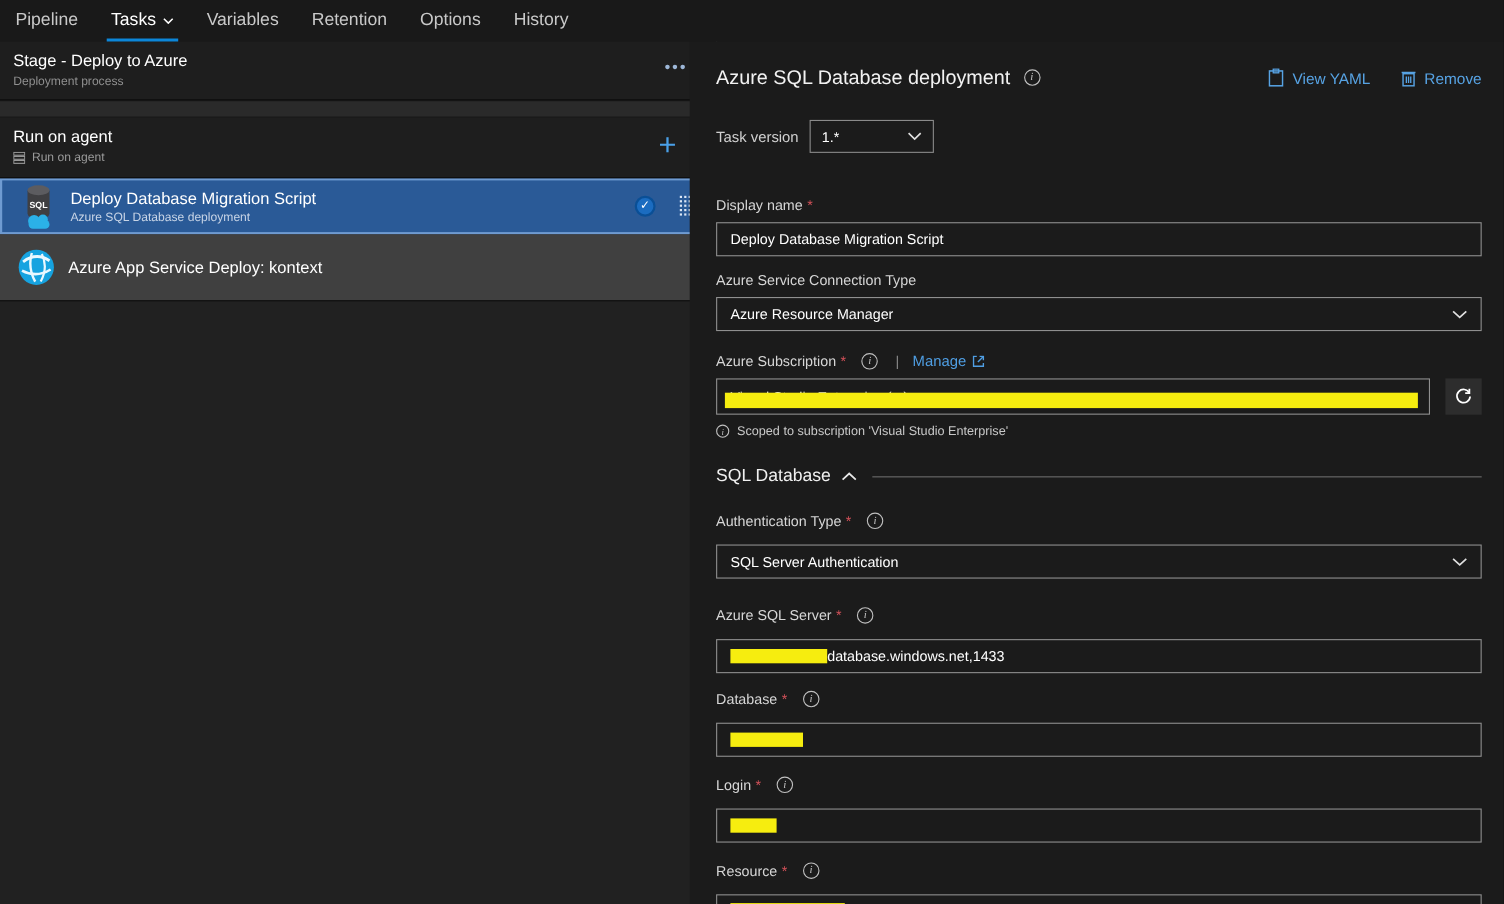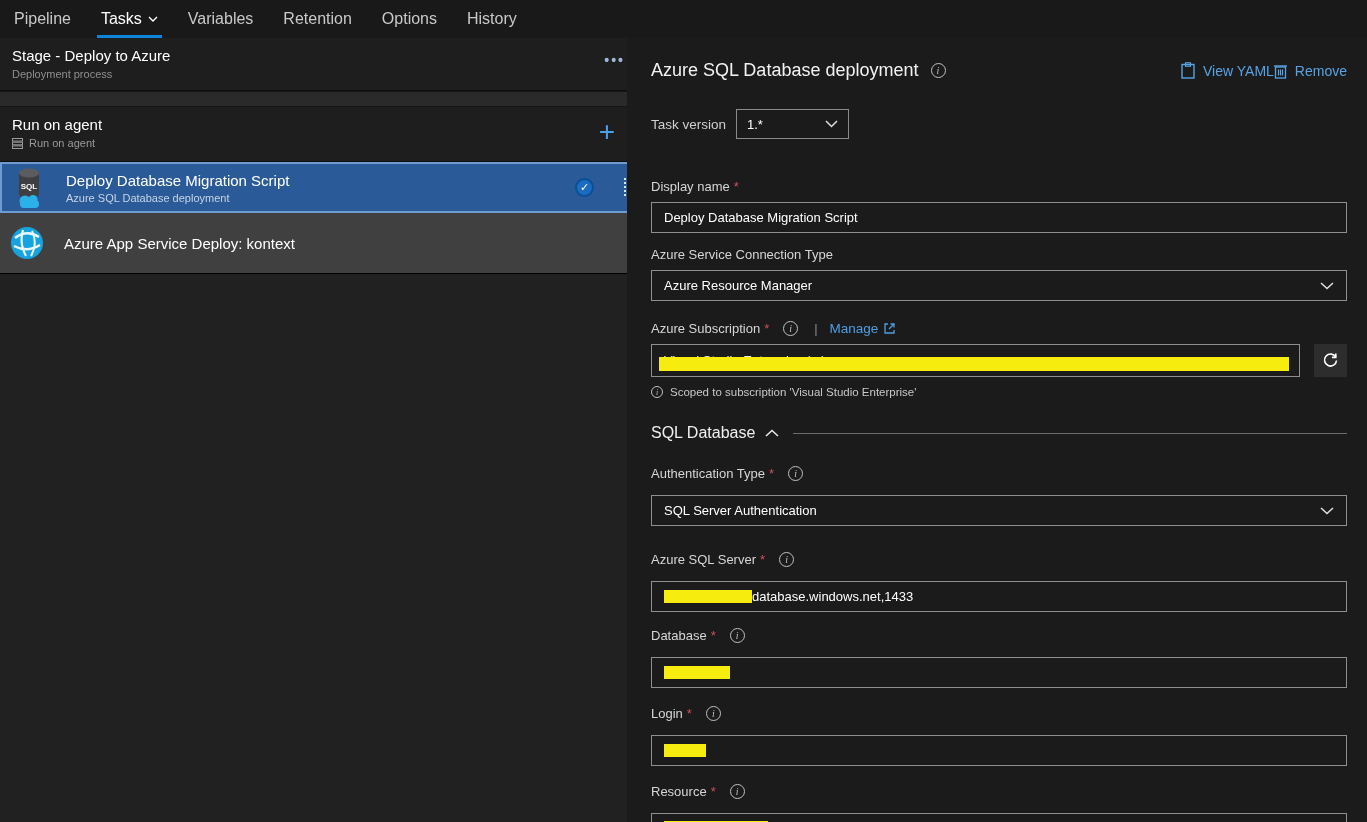--- a/index.html
+++ b/index.html
@@ -26,21 +26,21 @@
   .more-btn { position:absolute; right:26px; top:14px; color:#9db7d8; font-size:14px;
               letter-spacing:2px; font-weight:bold; cursor:pointer; }
   .sep-band { height:16px; background:#2a2a2a; border-top:1px solid #141414; border-bottom:1px solid #141414; }
   .agent-row { position:relative; height:55px; background:#1e1e1e; padding:9px 12px;
                border-bottom:1px solid #0e0e0e; }
   .agent-title { font-size:15px; color:#ffffff; }
   .agent-sub { display:flex; align-items:center; gap:6px; margin-top:4px; font-size:11px; color:#9a9a9a; }
   .plus-btn { position:absolute; right:36px; top:10px; color:#4aa0e8; font-size:28px;
               font-weight:300; line-height:30px; cursor:pointer; }
 
-  .task-row { display:flex; align-items:center; gap:20px; padding:0 10px; cursor:pointer; }
+  .task-row { display:flex; align-items:center; gap:12px; padding:0 16px; cursor:pointer; }
   .task-row.selected { height:51px; background:#2a5a97; border:2px solid #6f9bd1; }
   .task-row.normal { height:61px; background:#404040; border-bottom:1px solid #000000; }
   .task-texts { flex:1; min-width:0; }
   .task-title { font-size:15px; color:#ffffff; white-space:nowrap; }
   .task-sub { font-size:11px; color:#c7d4e6; margin-top:3px; white-space:nowrap; }
   .task-row.normal .task-sub { color:#9a9a9a; }
   .check-circle { width:19px; height:19px; border-radius:50%; background:#1b6cc0;
                   border:2px solid #0a4f96; color:#ffffff; font-size:11px; line-height:15px;
                   text-align:center; flex:0 0 auto; }
   .grip { position:relative; width:11px; height:20px; margin:0 4px 0 10px; color:#dbe6f5; flex:0 0 auto; cursor:grab; }
@@ -49,21 +49,21 @@
                   0 4px #dbe6f5, 4px 4px #dbe6f5, 8px 4px #dbe6f5,
                   0 8px #dbe6f5, 4px 8px #dbe6f5, 8px 8px #dbe6f5,
                   0 12px #dbe6f5, 4px 12px #dbe6f5, 8px 12px #dbe6f5,
                   0 16px #dbe6f5, 4px 16px #dbe6f5, 8px 16px #dbe6f5; }
 
   
   .right-panel { position:absolute; top:38px; left:627px; right:0; bottom:0; background:#1b1b1b;
                  padding:0 20px 0 24px; overflow:hidden; }
   .detail-header { display:flex; align-items:center; margin-top:22px; }
   .detail-title { font-size:18px; color:#f2f2f2; }
-  .hdr-actions { margin-left:auto; display:flex; }
+  .hdr-actions { margin-left:auto; display:flex; gap:28px; }
   .link-btn { display:flex; align-items:center; gap:8px; color:#57a3e4; font-size:14px; cursor:pointer; }
 
   .info { display:inline-flex; width:15px; height:15px; border:1px solid #c0c0c0; border-radius:50%;
           color:#c0c0c0; font-size:10px; align-items:center; justify-content:center;
           font-family:"Liberation Serif", serif; font-style:italic; flex:0 0 auto; }
 
   .tv-row { display:flex; align-items:center; gap:10px; margin-top:28px; }
   .tv-label { font-size:13.5px; color:#d0d0d0; }
   .tv-box { width:113px; height:30px; border:1px solid #8a8a8a; display:flex; align-items:center;
             padding:0 10px; color:#ffffff; font-size:13px; cursor:pointer; }

